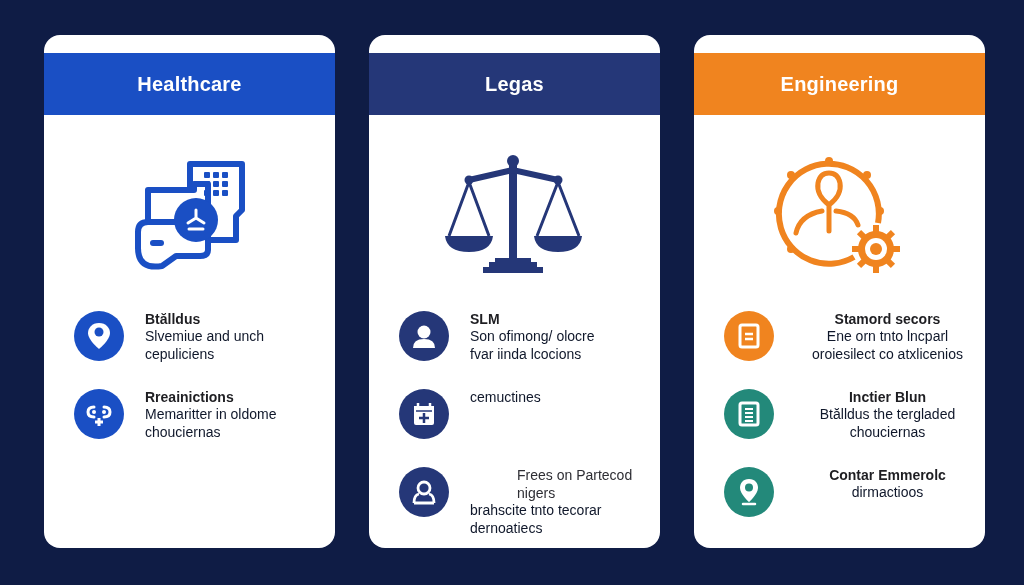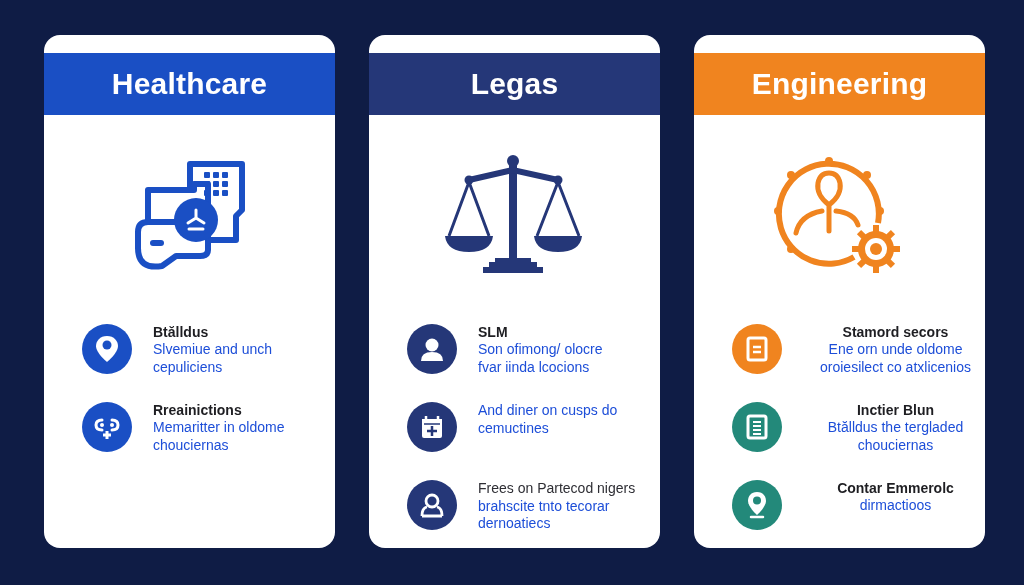--- a/index.html
+++ b/index.html
@@ -12,36 +12,36 @@
     .card {
       position: absolute; top: 35px; width: 291px; height: 513px;
       background: #ffffff; border-radius: 16px; overflow: hidden;
     }
     .card.c0 { left: 44px; }
     .card.c1 { left: 369px; text-decoration: underline; }
     .card.c2 { left: 694px; text-align: center; }
     .card-header {
       position: absolute; left: 0; right: 0; top: 18px; height: 62px;
       display: flex; align-items: center; justify-content: center;
-      color: #ffffff; font-weight: bold; font-size: 30px; letter-spacing: 0.2px;
+      color: #ffffff; font-weight: bold; font-size: 20px; letter-spacing: 0.2px;
     }
     .hero {
       position: absolute; left: 0; right: 0; top: 112px; height: 135px;
       display: flex; align-items: center; justify-content: center;
     }
-    .items { position: absolute; left: 0; right: 0; top: 284px; padding-left: 8px; }
+    .items { position: absolute; left: 0; right: 0; top: 271px; }
     .item { position: relative; height: 78px; }
     .item .badge {
       position: absolute; left: 30px; top: 5px; width: 50px; height: 50px;
       border-radius: 50%; display: flex; align-items: center; justify-content: center;
     }
     .item .text { position: absolute; left: 101px; top: 5px; width: 185px; }
     .item .title { font-size: 14px; font-weight: bold; color: #1e1e22; line-height: 17px; }
-    .item .desc { font-size: 14px; color: #1d4ed8; line-height: 17.5px; }
-    .item .desc.plain { color: #2e2e34; }
+    .item .desc { font-size: 14px; color: #0f172a; line-height: 17.5px; }
+    .item .desc.plain { color: #2e2e34; margin-left: 47px; }
   </style>
 </head>
 <body>
 
 <div class="stage">
 
   <div class="card c0">
     <div class="card-header" style="background:#1a4fc4">
       <span>Healthcare</span>
     </div>
@@ -144,21 +144,20 @@
         <div class="badge" style="background:#253778">
           <svg width="26" height="26" viewBox="0 0 26 26">
               <rect x="3" y="5" width="20" height="19" rx="2" fill="#fff"></rect>
               <rect x="3" y="5" width="20" height="5" fill="#fff"></rect>
               <path d="M7 2 V7 M19 2 V7" stroke="#fff" stroke-width="2.5"></path>
               <path d="M5 10 H21" stroke="#253778" stroke-width="1.5"></path>
               <path d="M13 12 V22 M8 17 H18" stroke="#253778" stroke-width="2.5"></path>
             </svg>
         </div>
         <div class="text">
-          <div class="desc">And diner on cusps do</div>
           <div class="desc">cemuctines</div>
         </div>
       </div>
       <div class="item">
         <div class="badge" style="background:#253778">
           <svg width="28" height="28" viewBox="0 0 28 28">
               <g fill="none" stroke="#fff" stroke-width="2.8">
                 <circle cx="14" cy="10" r="6"></circle>
                 <path d="M4 25 Q4 17 9 16 M24 25 Q24 17 19 16 M4 25 H24"></path>
               </g>
@@ -212,21 +211,21 @@
     <div class="items">
       <div class="item">
         <div class="badge" style="background:#f0841f">
           <svg width="24" height="26" viewBox="0 0 24 26">
               <rect x="3" y="2" width="18" height="22" rx="2" fill="none" stroke="#fff" stroke-width="3"></rect>
               <path d="M8 11 H16 M8 16 H16" stroke="#fff" stroke-width="2.5"></path>
             </svg>
         </div>
         <div class="text">
           <div class="title">Stamord secors</div>
-          <div class="desc">Ene orn unde oldome</div>
+          <div class="desc">Ene orn tnto lncparl</div>
           <div class="desc">oroiesilect co atxlicenios</div>
         </div>
       </div>
       <div class="item">
         <div class="badge" style="background:#23897a">
           <svg width="24" height="26" viewBox="0 0 24 26">
               <rect x="3" y="2" width="18" height="22" rx="2" fill="none" stroke="#fff" stroke-width="3"></rect>
               <path d="M8 8 H16 M8 12 H16 M8 16 H16 M8 20 H16" stroke="#fff" stroke-width="2"></path>
             </svg>
         </div>

